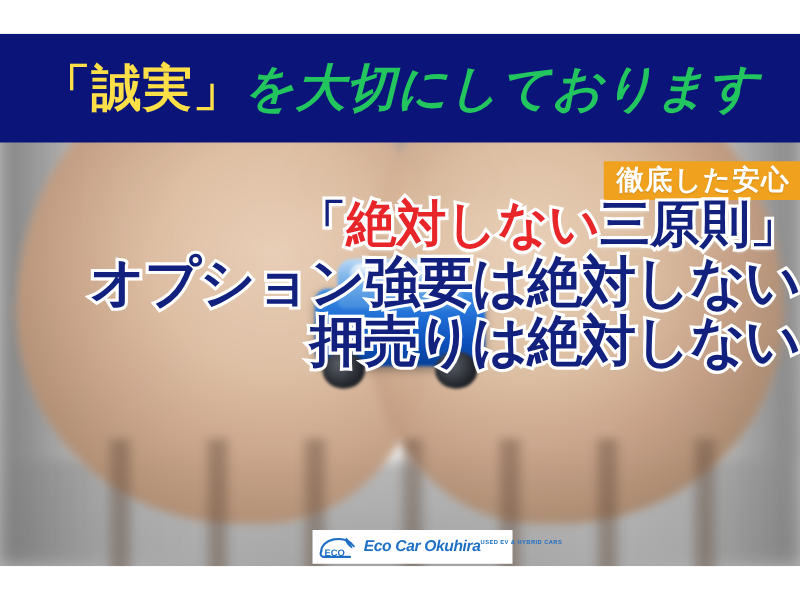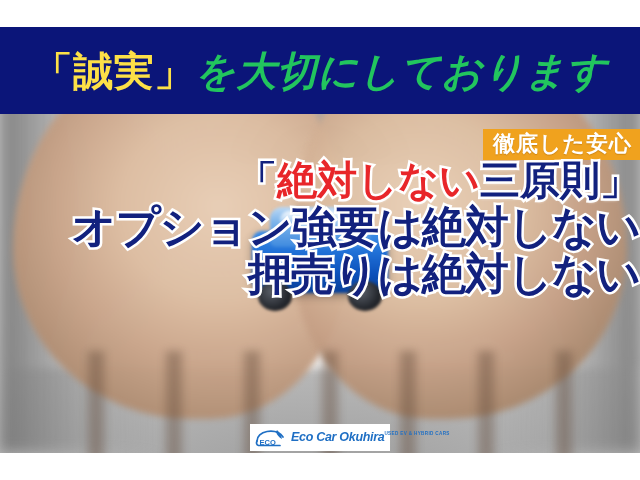--- a/index.html
+++ b/index.html
@@ -155,21 +155,21 @@
     -webkit-text-stroke:5px #ffffff;
     paint-order:stroke fill;
     letter-spacing:-1px;
   }
   .l-2{margin-top:2px;}
   .l-3{margin-top:2px;}
   .l-4{margin-top:2px;}
 
   
   .logo{
-    position:absolute;left:250px;top:424px;width:140px;height:27px;
+    position:absolute;left:250px;top:424px;width:160px;height:27px;
     background:#ffffff;z-index:7;
     display:flex;align-items:center;gap:3px;
     padding:0 4px;box-sizing:border-box;
   }
   .logo-mark{position:relative;width:34px;height:20px;flex:0 0 34px;}
   .logo-word{display:flex;justify-content:center;line-height:1;}
   .logo-name{
     font-size:12.5px;font-weight:bold;color:#1f6fc4;
     font-style:italic;letter-spacing:-.3px;white-space:nowrap;
   }

